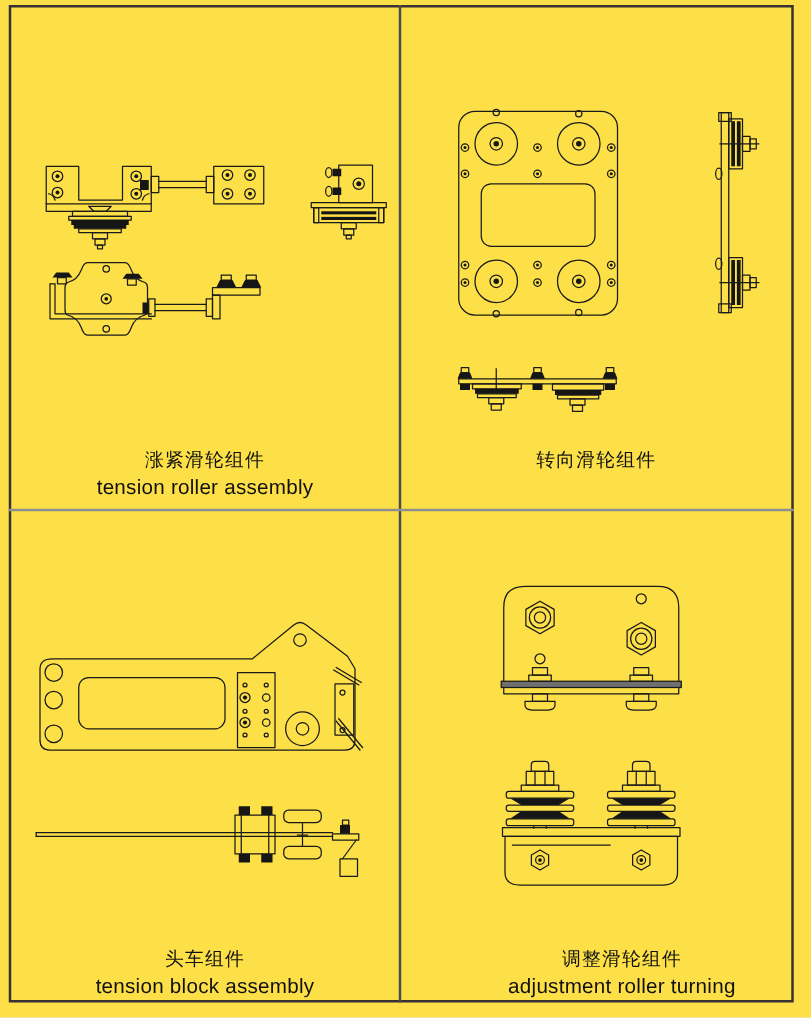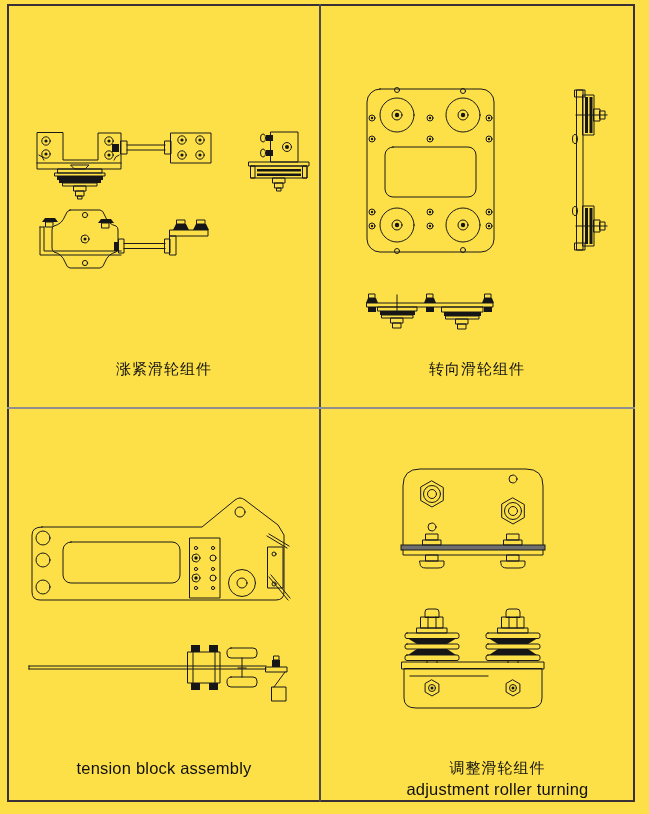--- a/index.html
+++ b/index.html
@@ -113,20 +113,21 @@
         <rect class="ln" x="162" y="225" width="38" height="6"></rect>
         <rect class="ln" x="162" y="231" width="6" height="19"></rect>
         <rect class="ln" x="169" y="215" width="8" height="4"></rect>
         <polygon class="fd" points="165,225 168,219 178,219 181,225"></polygon>
         <rect class="ln" x="189" y="215" width="8" height="4"></rect>
         <polygon class="fd" points="185,225 188,219 198,219 201,225"></polygon>
       </g>
     </svg>
     <div class="label" style="top:353px">
       <div class="zh">涨紧滑轮组件</div>
+      <div class="en">tension roller assembly</div>
     </div>
   </div>
 
   <div class="cell" style="left:320px;top:5px;width:314px;height:402px">
     <svg width="314" height="350" viewBox="0 0 314 350">
       <g>
         <rect class="ln" x="47" y="84" width="127" height="163" rx="13"></rect>
         <circle class="ln" cx="77" cy="110" r="17"></circle>
           <circle class="ln" cx="77" cy="110" r="5"></circle>
           <circle class="fd" cx="77" cy="110" r="2.2"></circle>
@@ -265,20 +266,21 @@
         <line class="ln" x1="234" y1="250" x2="234" y2="269"></line>
         <line class="ln" x1="230" y1="260" x2="238" y2="260"></line>
         <rect class="ln" x="266" y="248" width="5" height="4"></rect>
         <rect class="fd" x="264" y="252" width="8" height="7"></rect>
         <rect class="ln" x="258" y="259" width="21" height="5"></rect>
         <line class="ln" x1="277" y1="264" x2="266" y2="279"></line>
         <rect class="ln" x="264" y="279" width="14" height="14"></rect>
       </g>
     </svg>
     <div class="label" style="top:349px">
+      <div class="zh">头车组件</div>
       <div class="en">tension block assembly</div>
     </div>
   </div>
 
   <div class="cell" style="left:320px;top:408px;width:355px;height:393px">
     <svg width="314" height="350" viewBox="0 0 314 350">
       <g>
         <path class="ln" d="M83,137 L83,78 Q83,61 100,61 L206,61 Q223,61 223,78 L223,137"></path>
         <rect class="rail" x="81" y="137" width="144" height="5"></rect>
         <path class="ln" d="M83,142 L83,147 L223,147 L223,142"></path>

